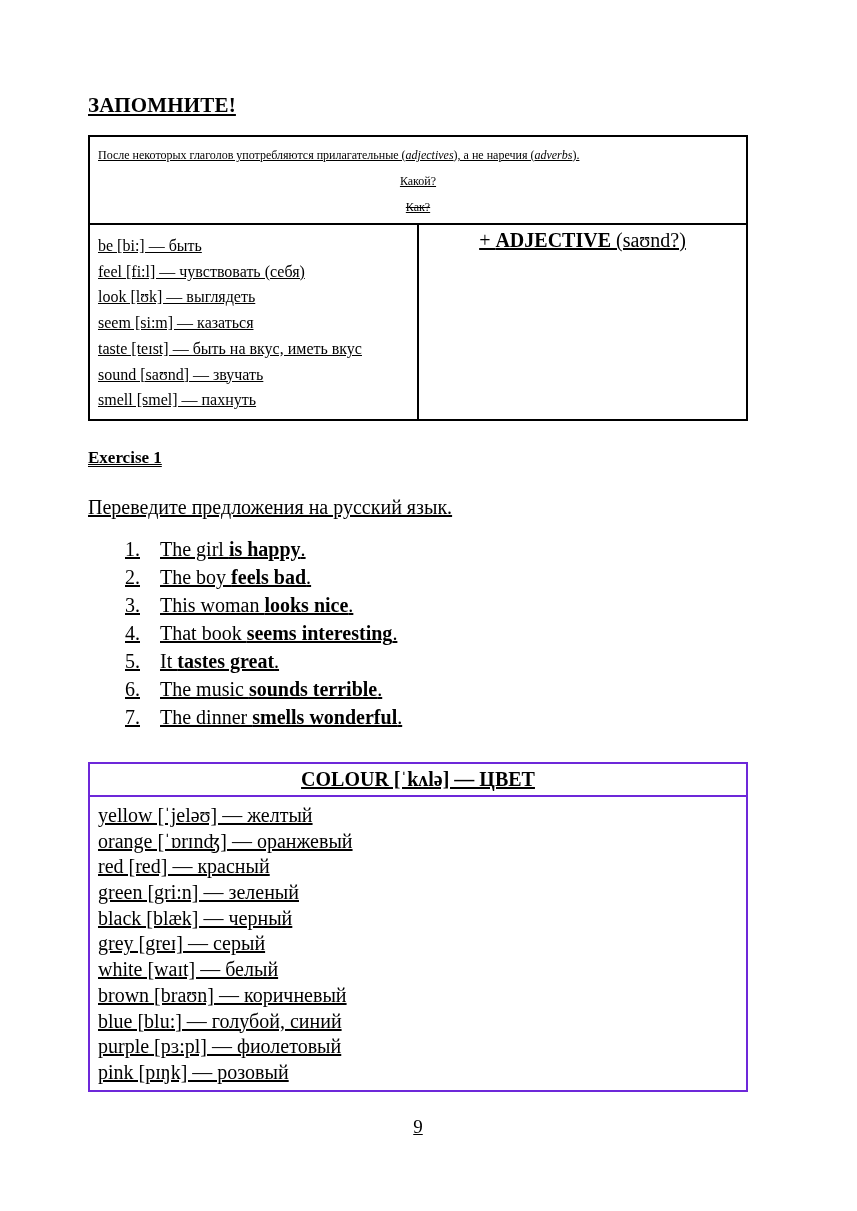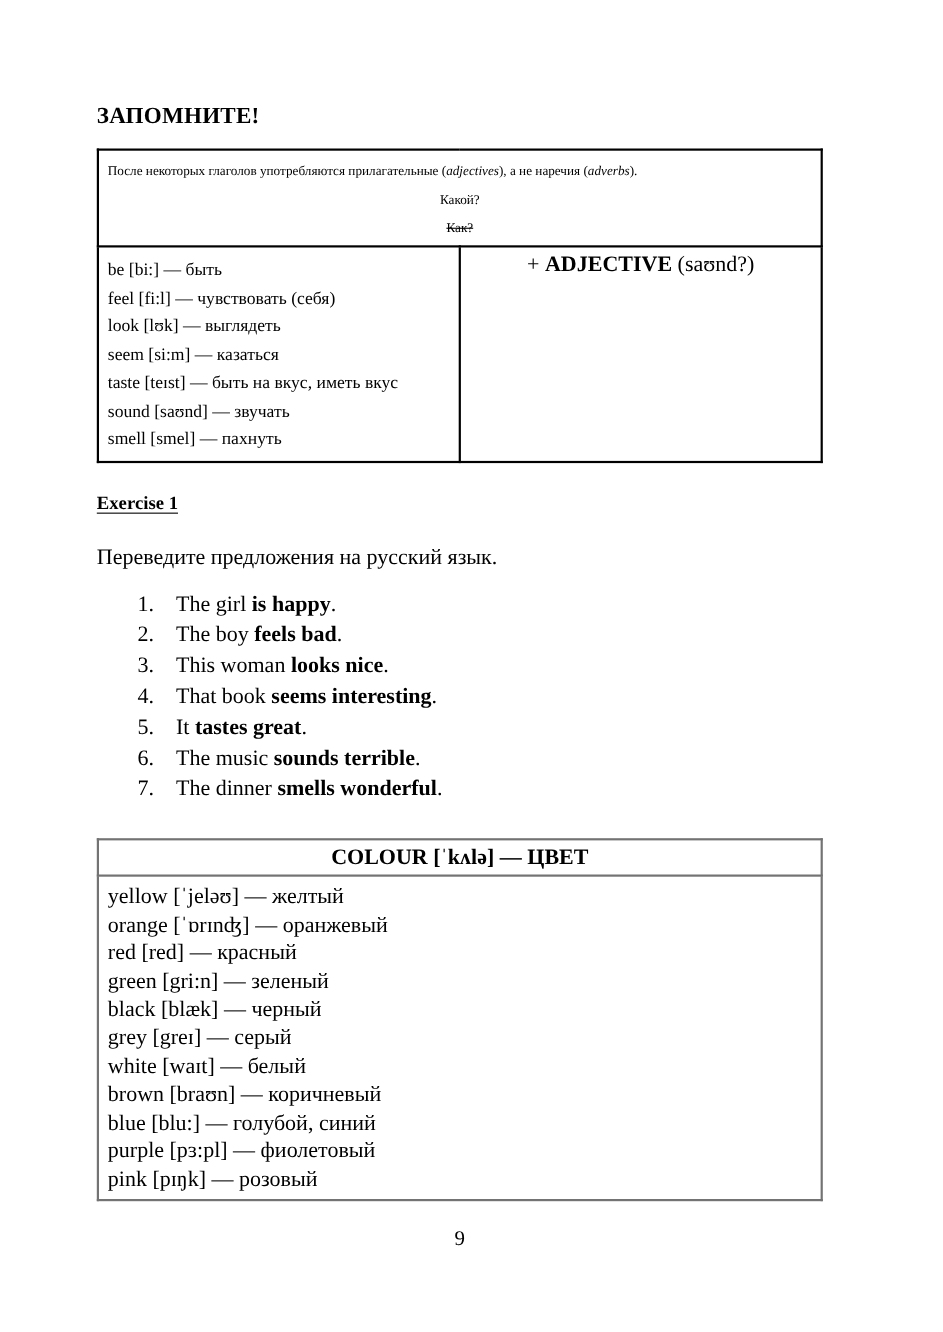--- a/index.html
+++ b/index.html
@@ -6,21 +6,21 @@
   html, body { background: #ffffff; }
   .page {
     position: relative;
     width: 857px;
     height: 1211px;
     background: #ffffff;
     color: #000000;
     font-family: "Liberation Serif", "DejaVu Serif", serif;
     overflow: hidden;
   }
-  .content { padding: 93px 109px 0 88px; }
+  .content { padding: 93px 109px 0 88px; text-decoration: underline; }
 
   .remember-heading {
     font-size: 21px;
     font-weight: bold;
     letter-spacing: 0.2px;
     margin-bottom: 17px;
   }
 
   table.rule-table {
     width: 660px;
@@ -48,21 +48,21 @@
   .sentence-list { margin-top: 16px; padding-left: 37px; font-size: 20px; }
   .list-item { display: flex; line-height: 28px; }
   .list-item .num { width: 35px; flex: none; }
 
   table.colour-table {
     width: 660px;
     border-collapse: collapse;
     margin-top: 31px;
     table-layout: fixed;
   }
-  table.colour-table th, table.colour-table td { border: 2px solid #737373; }
+  table.colour-table th, table.colour-table td { border: 2px solid #6d28d9; }
   table.colour-table th { font-size: 20px; font-weight: bold; text-align: center; padding: 4px; }
   .colour-body { padding: 6px 8px 4px 8px; font-size: 20px; line-height: 25.7px; vertical-align: top; }
 
   .page-number { margin-top: 24px; text-align: center; font-size: 19px; }
 </style>
 </head>
 <body>
 
 <div class="page">
   <div class="content">

